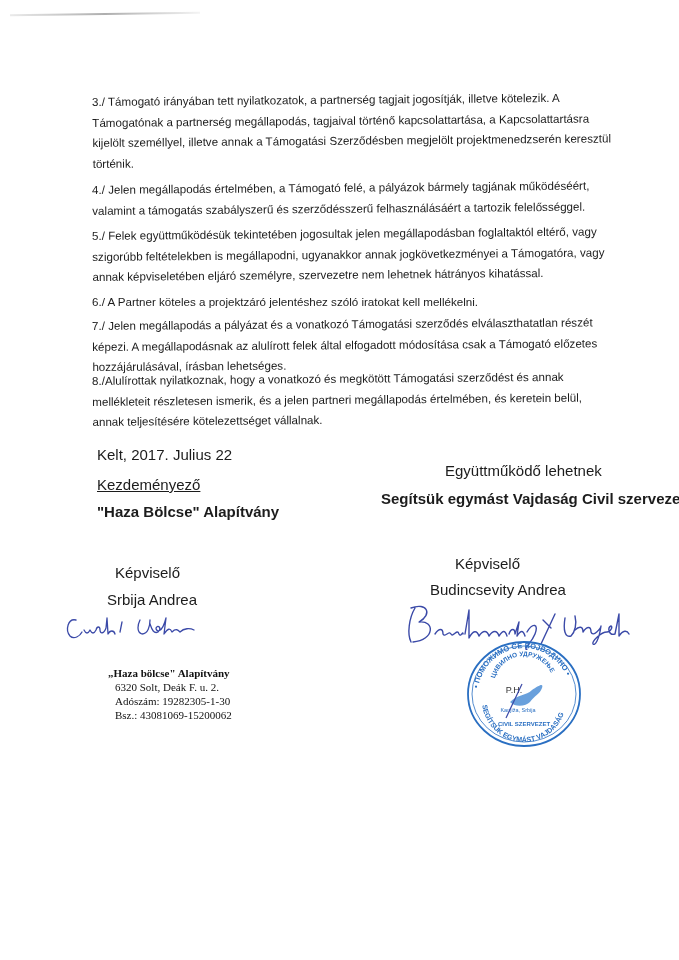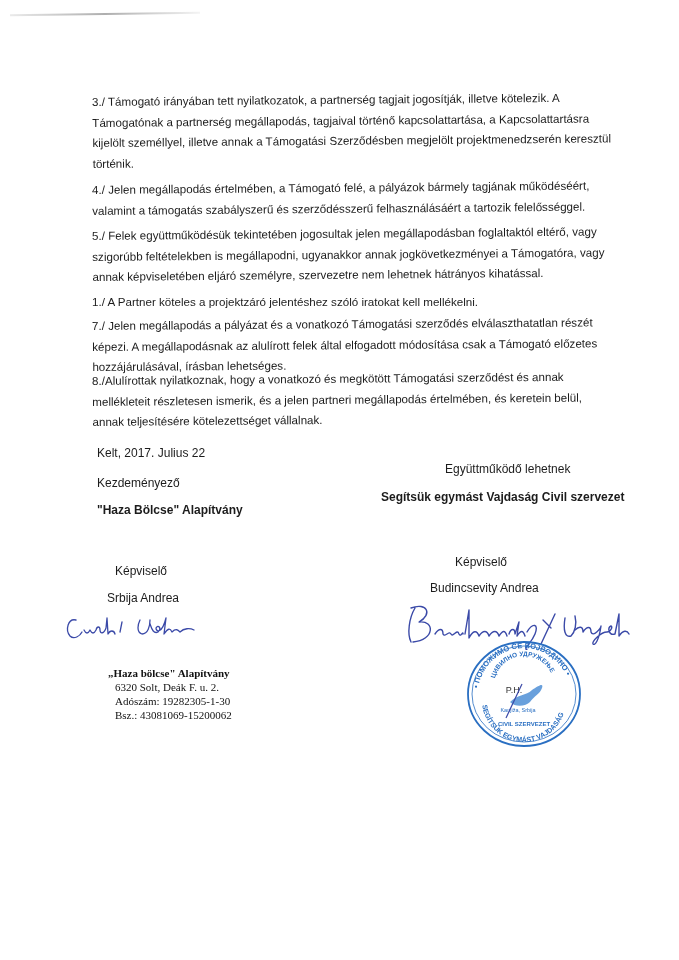--- a/index.html
+++ b/index.html
@@ -7,24 +7,24 @@
          font-family:"Liberation Sans", sans-serif; color:#1c1c1c; }
   .scan-line { position:absolute; left:10px; top:13px; width:190px; height:2px;
                background:linear-gradient(90deg, rgba(150,150,150,0.2), rgba(120,120,120,0.6), rgba(200,200,200,0.2)); transform:rotate(-0.8deg); }
   .para { position:absolute; left:92px; width:520px; font-size:11.6px; line-height:20.5px; }
   .p3 { top:92px; transform:rotate(-0.5deg); transform-origin:left top; }
   .p4 { top:180px; transform:rotate(-0.5deg); transform-origin:left top; }
   .p5 { top:226px; transform:rotate(-0.5deg); transform-origin:left top; }
   .p6 { top:292px; }
   .p7 { top:316px; transform:rotate(-0.4deg); transform-origin:left top; }
   .p8 { top:371px; transform:rotate(-0.5deg); transform-origin:left top; }
-  .txt { position:absolute; font-size:12px; white-space:nowrap;text-align:center; }
+  .txt { position:absolute; font-size:15px; white-space:nowrap;text-align:center; }
   .bold { font-weight:bold; }
   .date { left:97px; top:446px; }
-  .initiator-label { left:97px; top:476px; }
+  .initiator-label { left:97px; top:476px;text-decoration:underline; }
   .initiator-org { left:97px; top:503px; }
   .partner-label { left:445px; top:462px; }
   .partner-org { left:353px; top:490px;margin-left:28px; }
   .rep-left-label { left:115px; top:564px; }
   .rep-left-name { left:107px; top:591px; }
   .rep-right-label { left:455px; top:555px; }
   .rep-right-name { left:430px; top:581px; }
   .sig { position:absolute; }
   .sig-left { left:62px; top:610px; }
   .sig-right { left:405px; top:600px; }
@@ -34,21 +34,21 @@
   .seal { position:absolute; left:460px; top:638px; }
 </style>
 </head>
 <body>
 
 <div class="scan-line"></div>
 
 <div class="para p3">3./  Támogató irányában tett nyilatkozatok, a partnerség tagjait jogosítják, illetve kötelezik. A Támogatónak a partnerség megállapodás, tagjaival történő kapcsolattartása, a Kapcsolattartásra kijelölt személlyel, illetve annak a Támogatási Szerződésben megjelölt projektmenedzserén keresztül történik.</div>
 <div class="para p4">4./  Jelen megállapodás értelmében, a Támogató felé, a pályázok bármely tagjának működéséért, valamint a támogatás szabályszerű és szerződésszerű felhasználásáért a tartozik felelősséggel.</div>
 <div class="para p5">5./  Felek együttműködésük tekintetében jogosultak jelen megállapodásban foglaltaktól eltérő, vagy szigorúbb feltételekben is megállapodni, ugyanakkor annak jogkövetkezményei a Támogatóra, vagy annak képviseletében eljáró személyre, szervezetre nem lehetnek hátrányos kihatással.</div>
-<div class="para p6">1./  A Partner köteles a projektzáró jelentéshez szóló iratokat kell mellékelni.</div>
+<div class="para p6">6./  A Partner köteles a projektzáró jelentéshez szóló iratokat kell mellékelni.</div>
 <div class="para p7">7./ Jelen megállapodás a pályázat és a vonatkozó Támogatási szerződés elválaszthatatlan részét képezi. A megállapodásnak az alulírott felek által elfogadott módosítása csak a Támogató előzetes hozzájárulásával, írásban lehetséges.</div>
 <div class="para p8">8./Alulírottak nyilatkoznak, hogy a vonatkozó és megkötött Támogatási szerződést és annak mellékleteit részletesen ismerik, és a jelen partneri megállapodás értelmében, és keretein belül, annak teljesítésére kötelezettséget vállalnak.</div>
 
 <div class="txt date">Kelt, 2017. Julius 22</div>
 
 <div class="txt initiator-label">Kezdeményező</div>
 <div class="txt bold initiator-org">"Haza Bölcse" Alapítvány</div>
 
 <div class="txt partner-label">Együttműködő lehetnek</div>
 <div class="txt bold partner-org">Segítsük egymást Vajdaság Civil szervezet</div>

